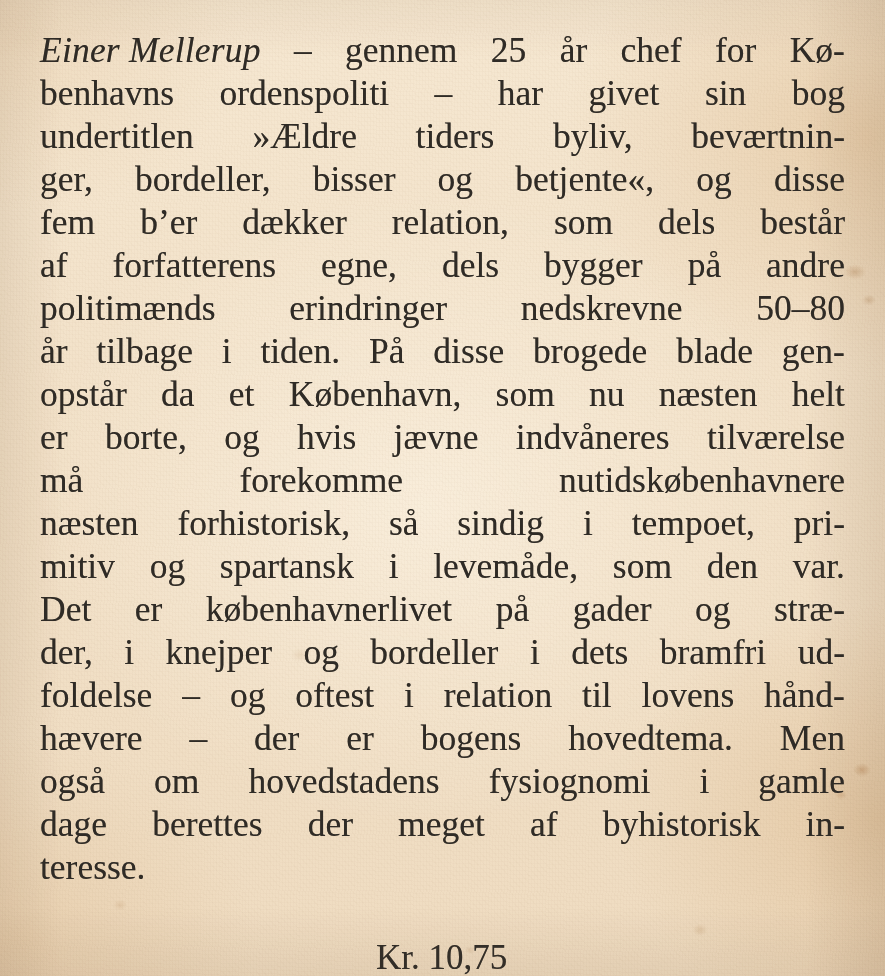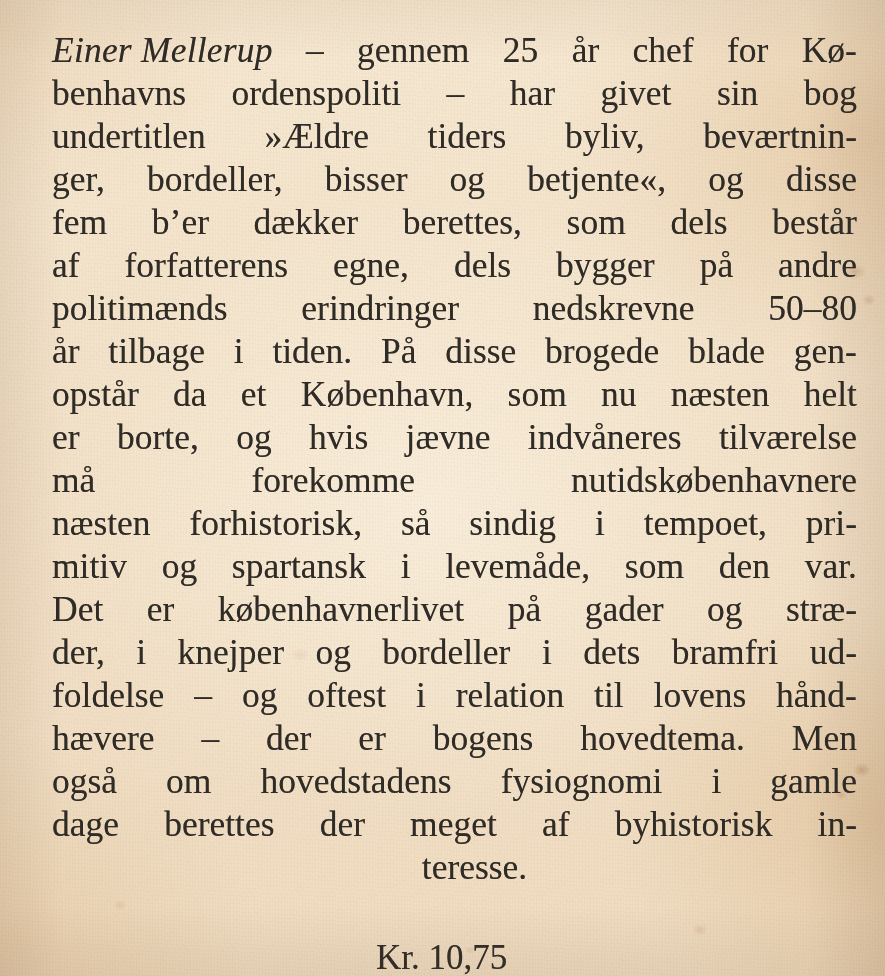--- a/index.html
+++ b/index.html
@@ -53,21 +53,21 @@
     inset: 0;
     pointer-events: none;
     background:
       linear-gradient(to right,  rgba(120,88,52,.10), rgba(0,0,0,0) 7%, rgba(0,0,0,0) 91%, rgba(120,88,52,.13)),
       linear-gradient(to bottom, rgba(120,88,52,.07), rgba(0,0,0,0) 6%, rgba(0,0,0,0) 93%, rgba(120,88,52,.09));
     mix-blend-mode: multiply;
   }
 
   .column {
     position: absolute;
-    left: 52px;
+    left: 40px;
     top: 29px;
     width: 805px;
     z-index: 2;
   }
 
   .line {
     display: flex;
     height: 43px;
     align-items: baseline;
     font-family: "Liberation Serif", "DejaVu Serif", serif;
@@ -76,22 +76,21 @@
     color: #2f2b26;
     white-space: pre;
     text-shadow: 0 0 .6px rgba(60,52,42,.55);
   }
 
   
   .line.just {
     justify-content: space-between;
   }
   .line.last {
-    justify-content: center;
-    margin-left: 40px;
+    justify-content: flex-start;
   }
 
   .w { display: inline-block; }
 
   .author {
     font-style: italic;
     letter-spacing: .2px;
   }
 
   .price-row {
@@ -113,21 +112,21 @@
 
 <div class="page">
 
   <div class="grain"></div>
 
   <div class="column" id="text-column">
       <div class="line just"><span class="w author">Einer Mellerup</span><span class="w">–</span><span class="w">gennem</span><span class="w">25</span><span class="w">år</span><span class="w">chef</span><span class="w">for</span><span class="w">Kø-</span></div>
       <div class="line just"><span class="w">benhavns</span><span class="w">ordenspoliti</span><span class="w">–</span><span class="w">har</span><span class="w">givet</span><span class="w">sin</span><span class="w">bog</span></div>
       <div class="line just"><span class="w">undertitlen</span><span class="w">»Ældre</span><span class="w">tiders</span><span class="w">byliv,</span><span class="w">beværtnin-</span></div>
       <div class="line just"><span class="w">ger,</span><span class="w">bordeller,</span><span class="w">bisser</span><span class="w">og</span><span class="w">betjente«,</span><span class="w">og</span><span class="w">disse</span></div>
-      <div class="line just"><span class="w">fem</span><span class="w">b’er</span><span class="w">dækker</span><span class="w">berettes,</span><span class="w">som</span><span class="w">dels</span><span class="w">består</span></div>
+      <div class="line just"><span class="w">fem</span><span class="w">b’er</span><span class="w">dækker</span><span class="w">relation,</span><span class="w">som</span><span class="w">dels</span><span class="w">består</span></div>
       <div class="line just"><span class="w">af</span><span class="w">forfatterens</span><span class="w">egne,</span><span class="w">dels</span><span class="w">bygger</span><span class="w">på</span><span class="w">andre</span></div>
       <div class="line just"><span class="w">politimænds</span><span class="w">erindringer</span><span class="w">nedskrevne</span><span class="w">50–80</span></div>
       <div class="line just"><span class="w">år</span><span class="w">tilbage</span><span class="w">i</span><span class="w">tiden.</span><span class="w">På</span><span class="w">disse</span><span class="w">brogede</span><span class="w">blade</span><span class="w">gen-</span></div>
       <div class="line just"><span class="w">opstår</span><span class="w">da</span><span class="w">et</span><span class="w">København,</span><span class="w">som</span><span class="w">nu</span><span class="w">næsten</span><span class="w">helt</span></div>
       <div class="line just"><span class="w">er</span><span class="w">borte,</span><span class="w">og</span><span class="w">hvis</span><span class="w">jævne</span><span class="w">indvåneres</span><span class="w">tilværelse</span></div>
       <div class="line just"><span class="w">må</span><span class="w">forekomme</span><span class="w">nutidskøbenhavnere</span></div>
       <div class="line just"><span class="w">næsten</span><span class="w">forhistorisk,</span><span class="w">så</span><span class="w">sindig</span><span class="w">i</span><span class="w">tempoet,</span><span class="w">pri-</span></div>
       <div class="line just"><span class="w">mitiv</span><span class="w">og</span><span class="w">spartansk</span><span class="w">i</span><span class="w">levemåde,</span><span class="w">som</span><span class="w">den</span><span class="w">var.</span></div>
       <div class="line just"><span class="w">Det</span><span class="w">er</span><span class="w">københavnerlivet</span><span class="w">på</span><span class="w">gader</span><span class="w">og</span><span class="w">stræ-</span></div>
       <div class="line just"><span class="w">der,</span><span class="w">i</span><span class="w">knejper</span><span class="w">og</span><span class="w">bordeller</span><span class="w">i</span><span class="w">dets</span><span class="w">bramfri</span><span class="w">ud-</span></div>

